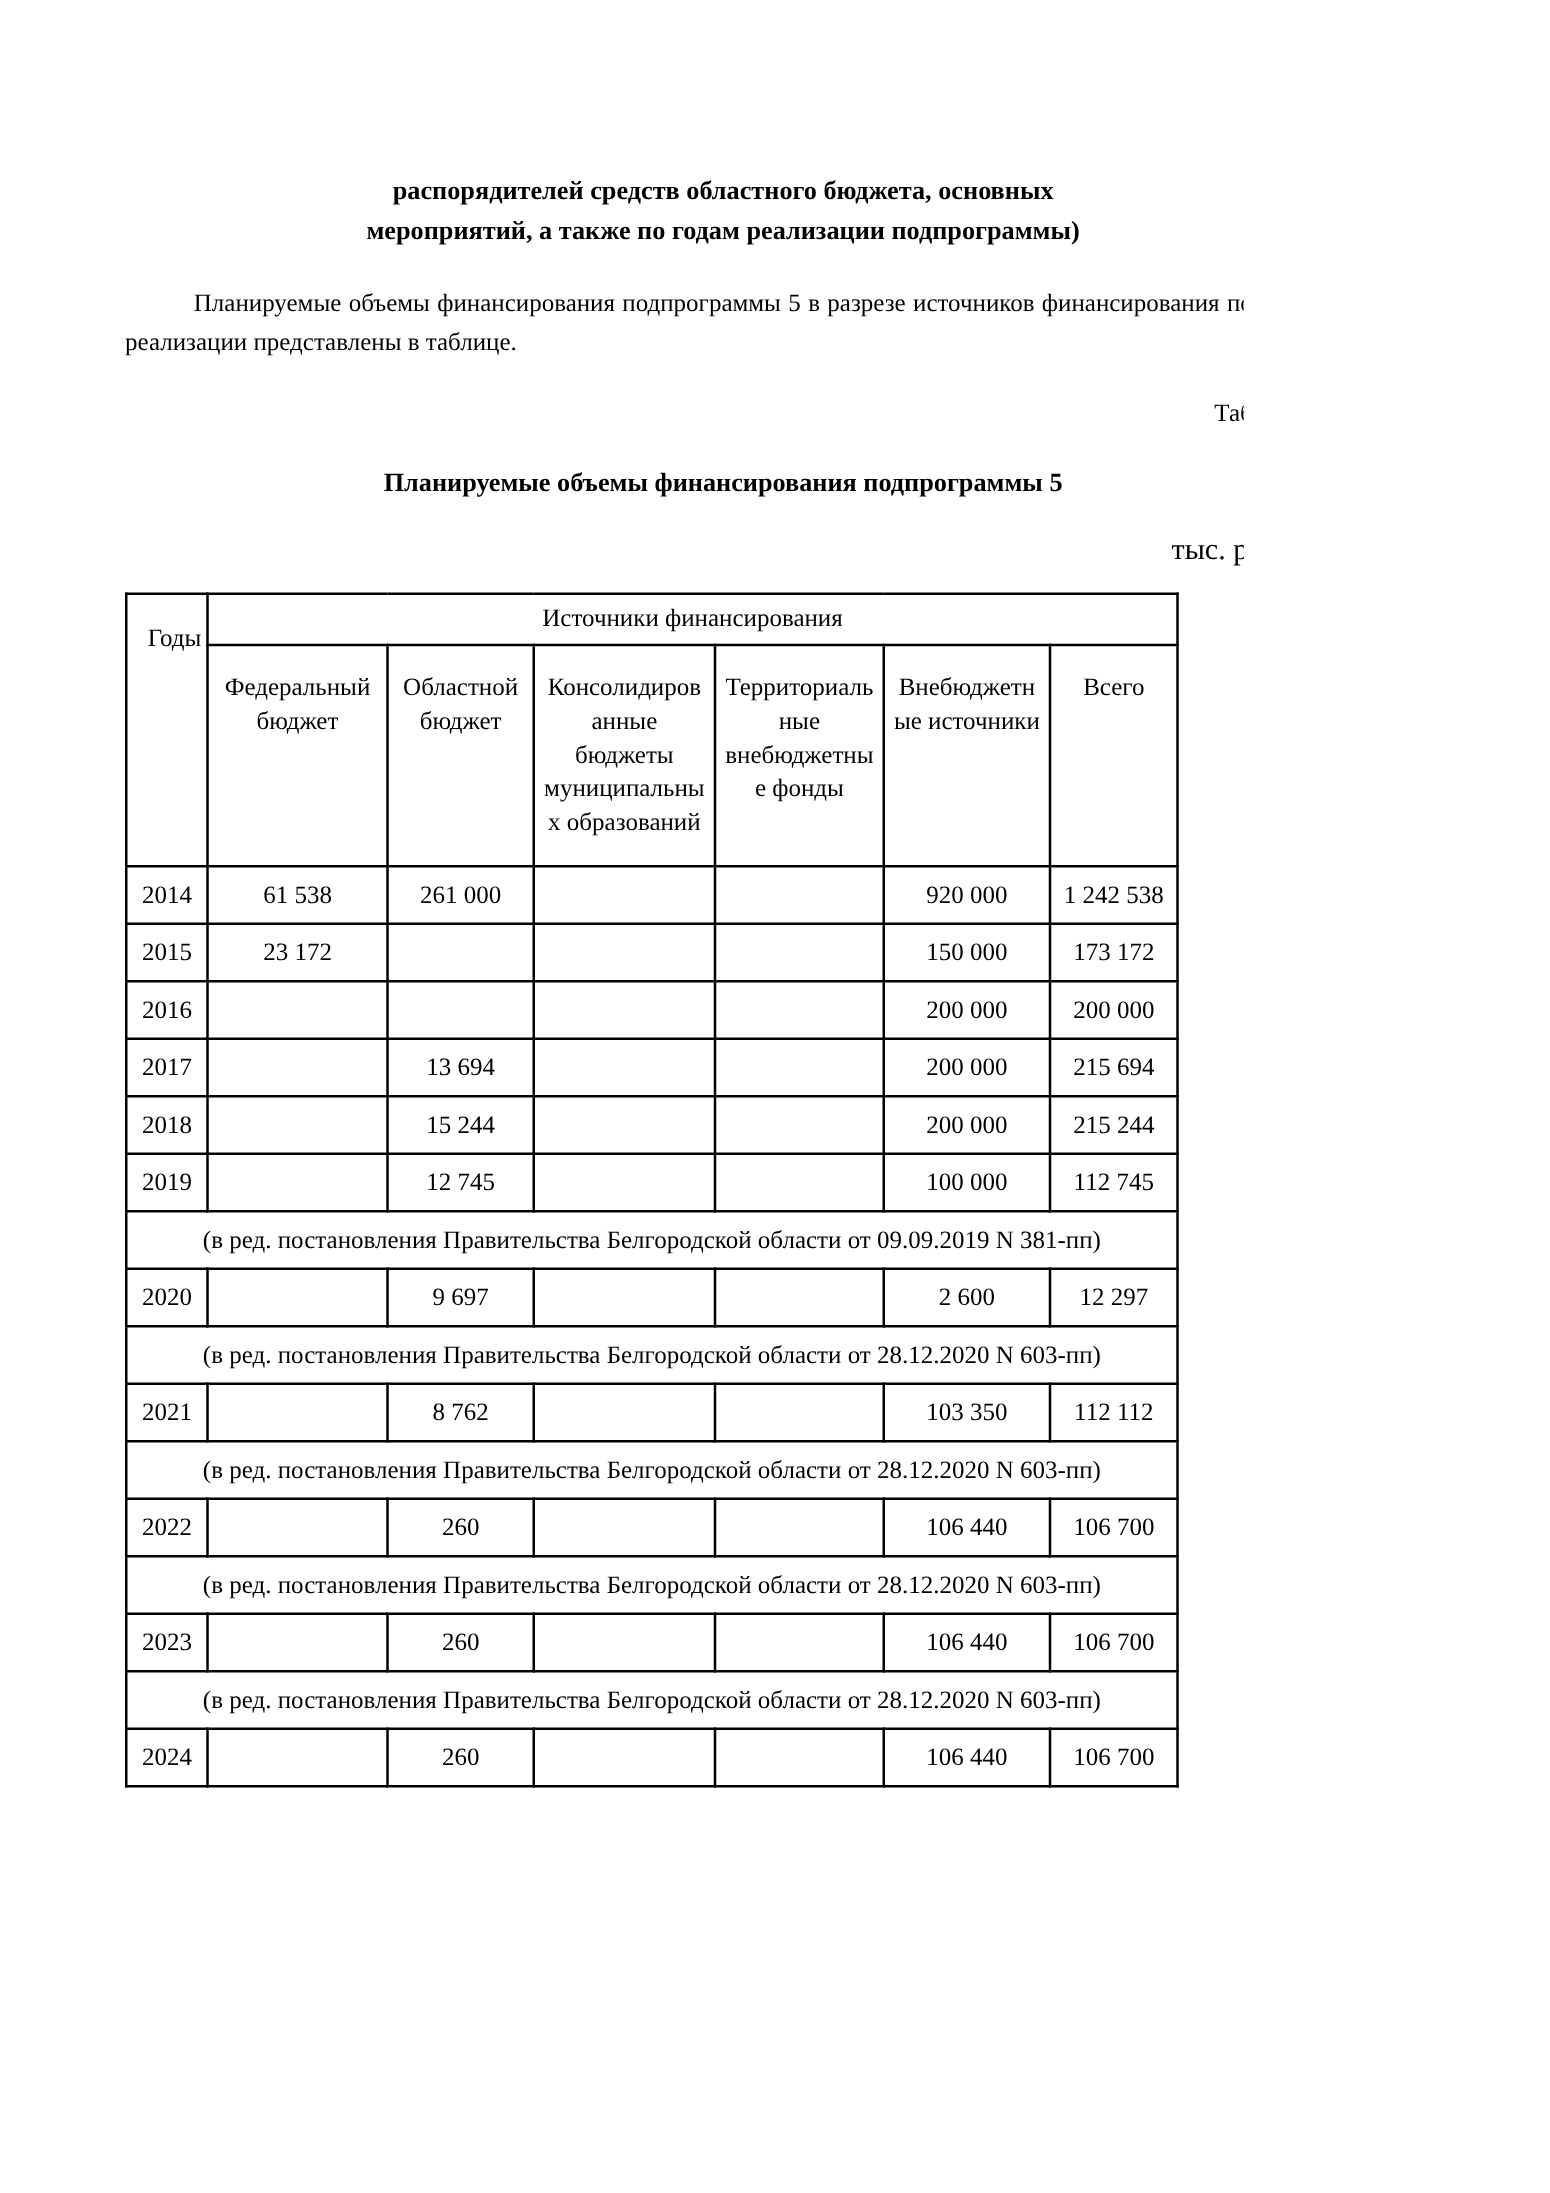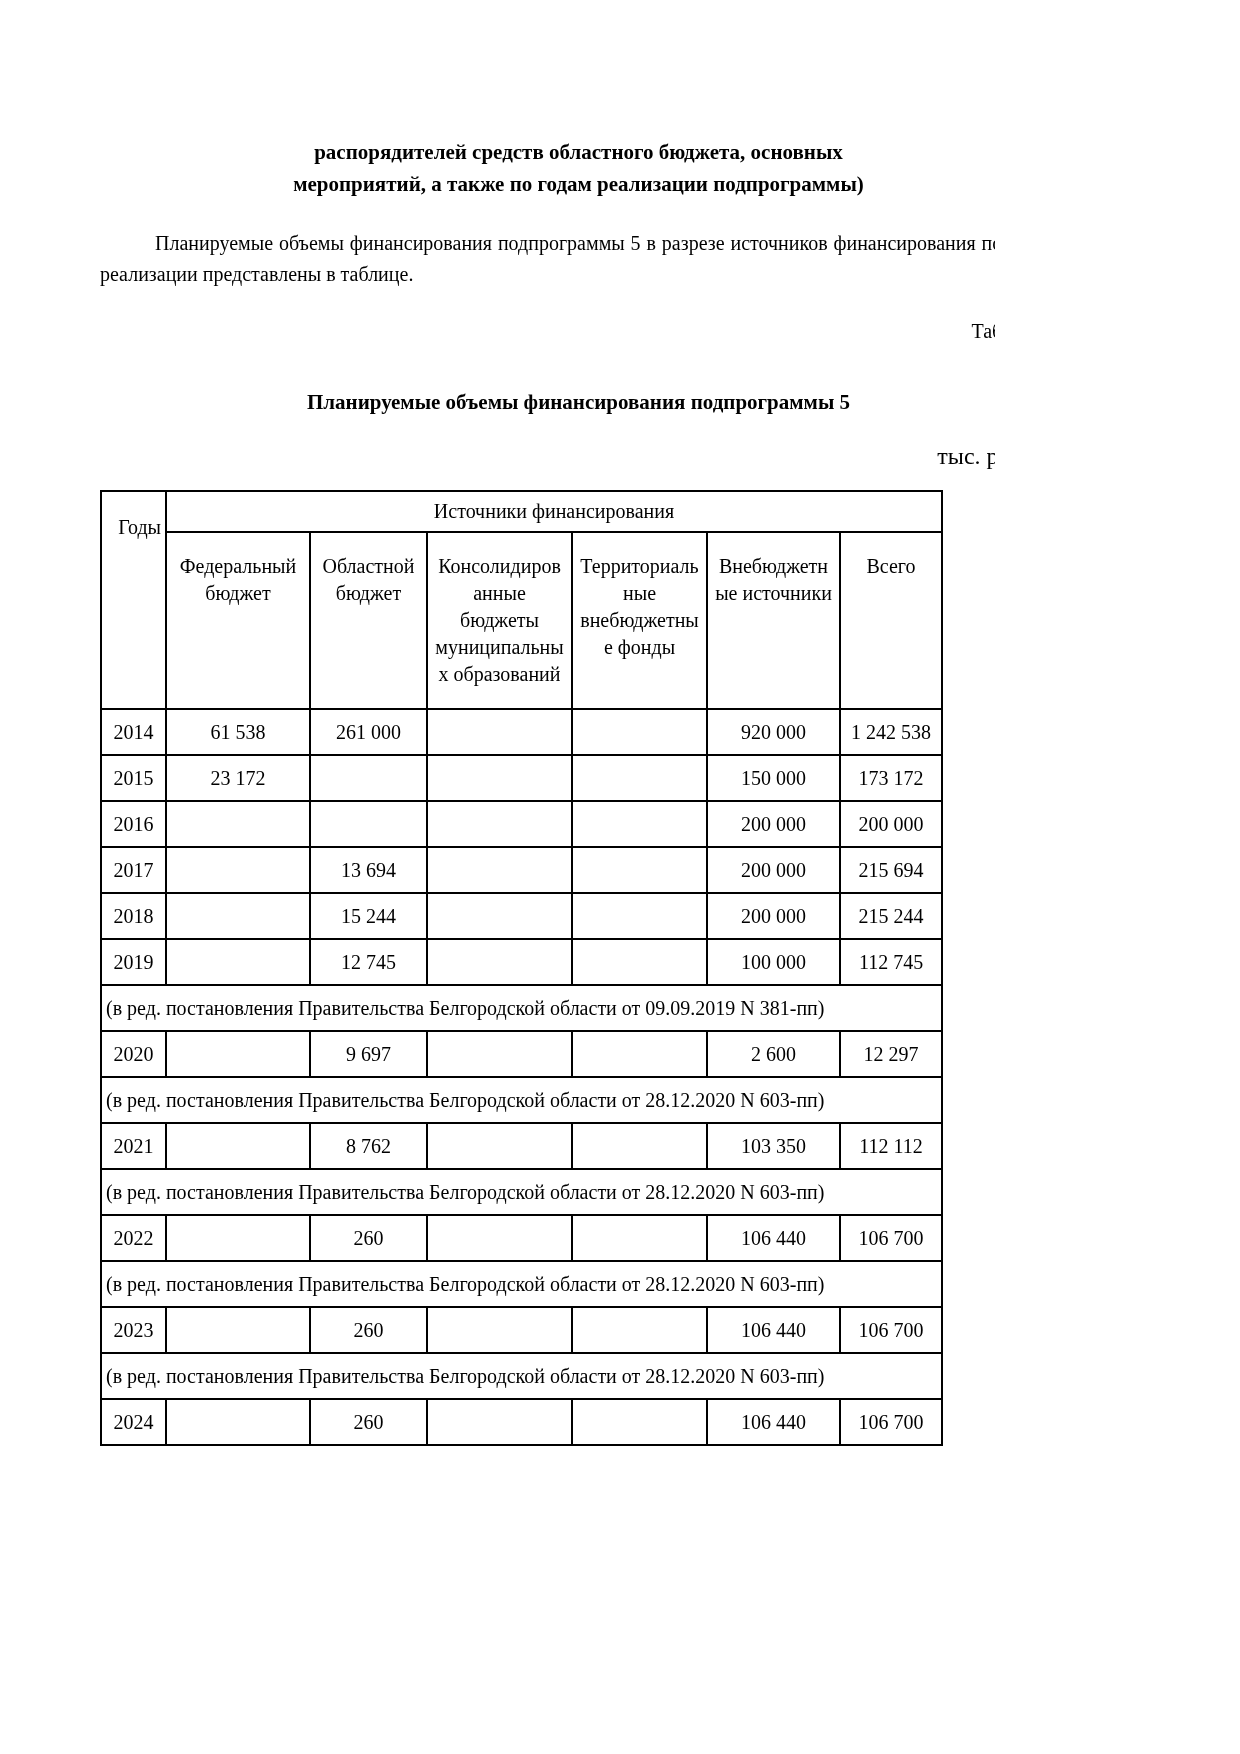--- a/index.html
+++ b/index.html
@@ -31,21 +31,21 @@
     line-height: 31px;
     text-align: justify;
     text-indent: 55px;
   }
   .right-label {
     margin-top: 30px;
     text-align: right;
     font-size: 20px;
   }
   .table-title {
-    margin-top: 44px;
+    margin-top: 28px;
     text-align: center;
     font-size: 21px;
     font-weight: bold;
     line-height: 30px;
   }
   .units-label {
     margin-top: 26px;
     text-align: right;
     font-size: 24px;
   }
@@ -84,21 +84,21 @@
     padding: 0 4px;
     line-height: 24px;
   }
   td.num-cell {
     text-align: center;
     vertical-align: middle;
     padding: 10px 4px;
     line-height: 24px;
   }
   td.note-cell {
-    text-align: left;
+    text-align: center;
     vertical-align: middle;
     padding: 10px 4px;
     line-height: 24px;
   }
 </style>
 </head>
 <body>
 
 <div class="page">
   <div class="content">

